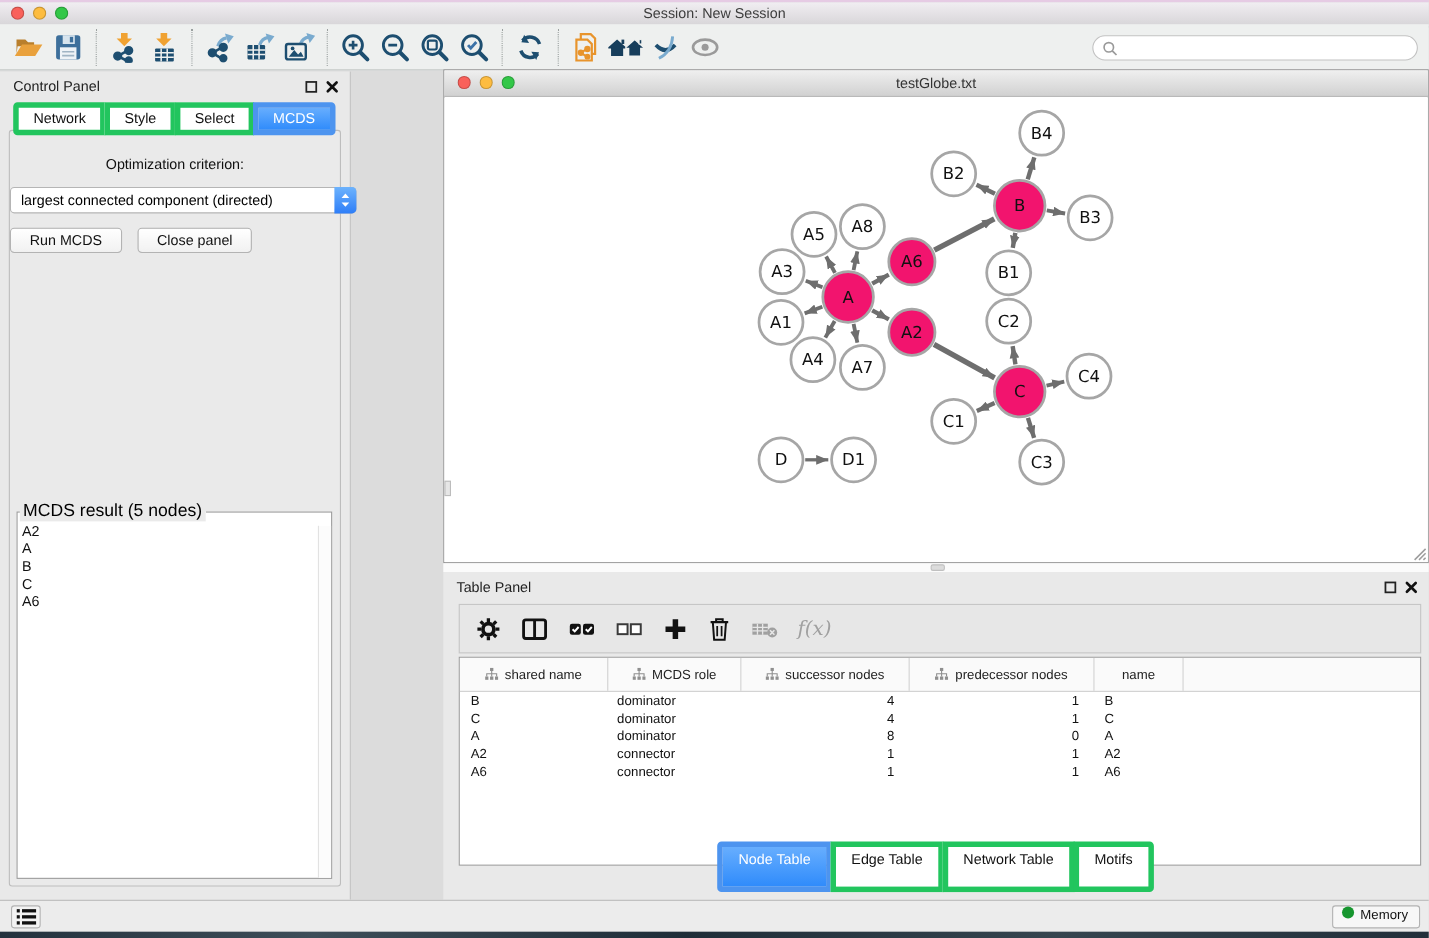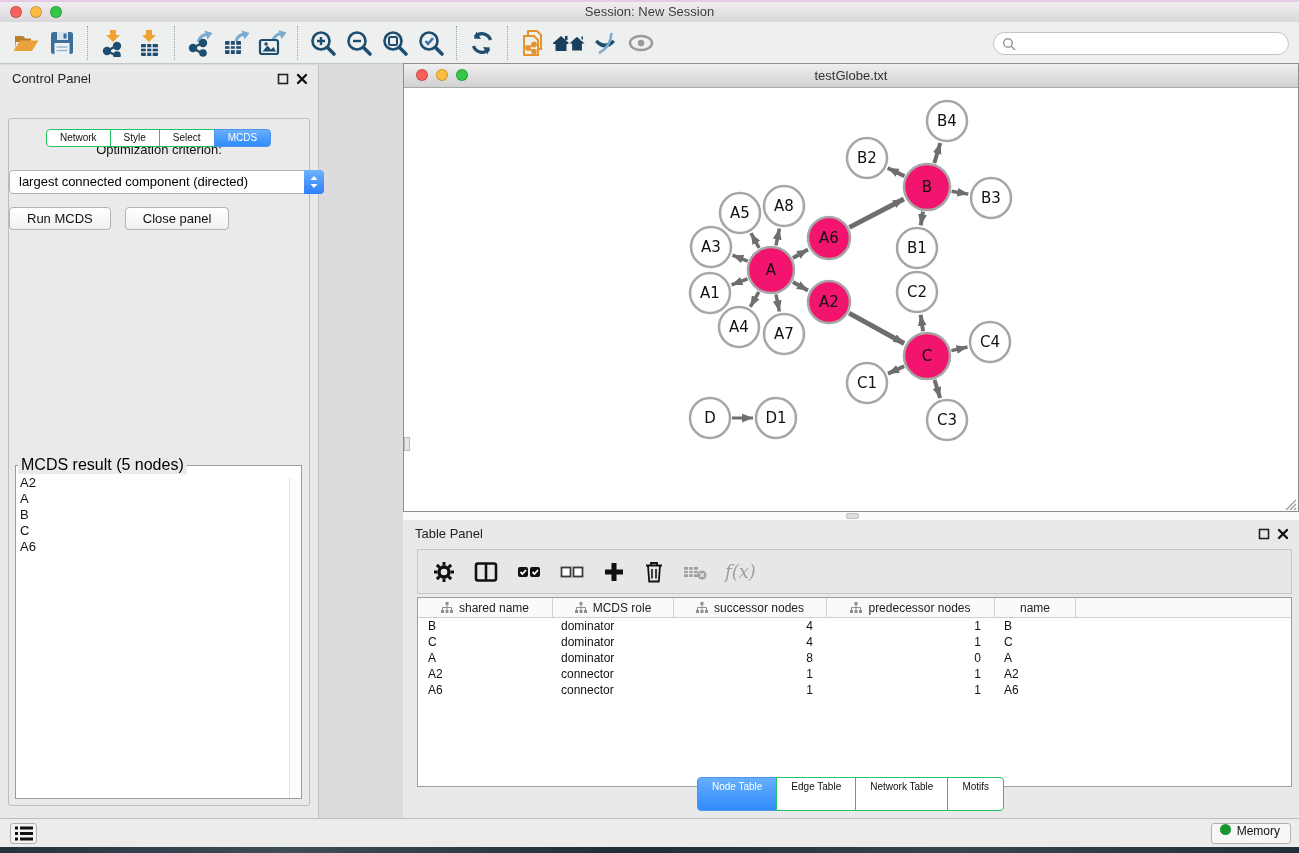--- a/index.html
+++ b/index.html
@@ -26,22 +26,22 @@
   .searchbox input { border:none; outline:none; flex:1; font-size:13px; background:transparent; font-family:inherit; }
 
   
   .control-panel { position:absolute; left:0; top:65px; width:319px; height:753px; background:#e9e9e9;
     border-right:1px solid #c3c3c3; }
   .cp-header { position:relative; height:28px; }
   .panel-title { font-size:13px; color:#222; line-height:28px; padding-left:12px; }
   .mini-btn { position:absolute; top:8px; background:none; border:none; cursor:pointer; width:14px; height:14px; padding:0; }
   .mini-btn.float { right:28px; } .mini-btn.close { right:9px; }
   .cp-tabs { display:flex; justify-content:center; position:relative; z-index:2; }
-  .tab { font-size:10px; padding:2px 13px 3px; background:#fff; border:1px solid #22c55e; margin-left:-1px;
-    color:#111; cursor:pointer;margin-top:36px; }
+  .tab { font-size:13px; padding:2px 13px 3px; background:#fff; border:5px solid #22c55e; margin-left:-1px;
+    color:#111; cursor:pointer; }
   .tab:first-child { border-radius:4px 0 0 4px; } .tab:last-child { border-radius:0 4px 4px 0; }
   .tab.active { background:linear-gradient(#67aefe,#2f8bfb); color:#fff; border-color:#4d94ef; }
   .cp-body { position:absolute; left:8px; right:8px; top:53px; bottom:12px; border:1px solid #bdbdbd;
     border-radius:3px; background:#eaeaea; }
   .opt-label { text-align:center; margin-top:23px; font-size:13px; color:#111; }
   .dropdown { margin:13px auto 0; width:315px; height:24px; background:#fff; border:1px solid #b5b5b5;
     border-radius:4px; position:relative; font-size:13px; line-height:22px; padding-left:9px; cursor:pointer; }
   .dd-stepper { position:absolute; right:-1px; top:-1px; width:20px; height:24px;
     background:linear-gradient(#6db3fd,#2e7ef8); border-radius:0 4px 4px 0; display:flex; align-items:center; justify-content:center; }
   .btn-row { display:flex; justify-content:flex-start; gap:14px; margin-top:13px; }
@@ -68,21 +68,21 @@
 
   
   .table-panel { position:absolute; left:403px; top:520px; width:896px; height:298px; background:#e9e9e9; }
   .tp-header { position:relative; height:28px; }
   .tp-toolbar { position:absolute; left:14px; right:7px; top:29px; height:45px; background:#e7e7e7;
     border:1px solid #c6c6c6; display:flex; align-items:center; padding-left:14px; gap:17px; }
   .ttbtn { background:none; border:none; cursor:pointer; display:flex; align-items:center; justify-content:center; padding:0; }
   .fx { font-family:"DejaVu Serif","Liberation Serif",serif; font-style:italic; font-size:18px; color:#a0a0a0; }
   .tp-table { position:absolute; left:14px; right:7px; top:77px; height:190px; background:#fff;
     border:1px solid #9d9d9d; overflow:hidden; }
-  .tbl-head { display:flex; height:20px; background:#fafafa; border-bottom:1px solid #cfcfcf; font-size:12px; }
+  .tbl-head { display:flex; height:31px; background:#fafafa; border-bottom:1px solid #cfcfcf; font-size:12px; }
   .th { display:flex; align-items:center; justify-content:center; gap:6px; border-right:1px solid #d2d2d2;
     height:100%; color:#222; cursor:pointer; }
   .th-fill { flex:1; border-right:none; }
   .tbl-row { display:flex; height:16px; font-size:12px; align-items:center; color:#111; cursor:default; }
   .td { height:16px; line-height:16px; white-space:nowrap; overflow:hidden; }
   .c0 { width:135px; } .c1 { width:121px; } .c2 { width:153px; } .c3 { width:168px; } .c4 { width:81px; }
   .td.c0 { padding-left:10px; } .td.c1 { padding-left:8px; }
   .td.c2 { text-align:right; padding-right:14px; } .td.c3 { text-align:right; padding-right:14px; }
   .td.c4 { padding-left:9px; }
   .tp-tabs { position:absolute; left:0; right:0; bottom:7px; display:flex; justify-content:center; }

